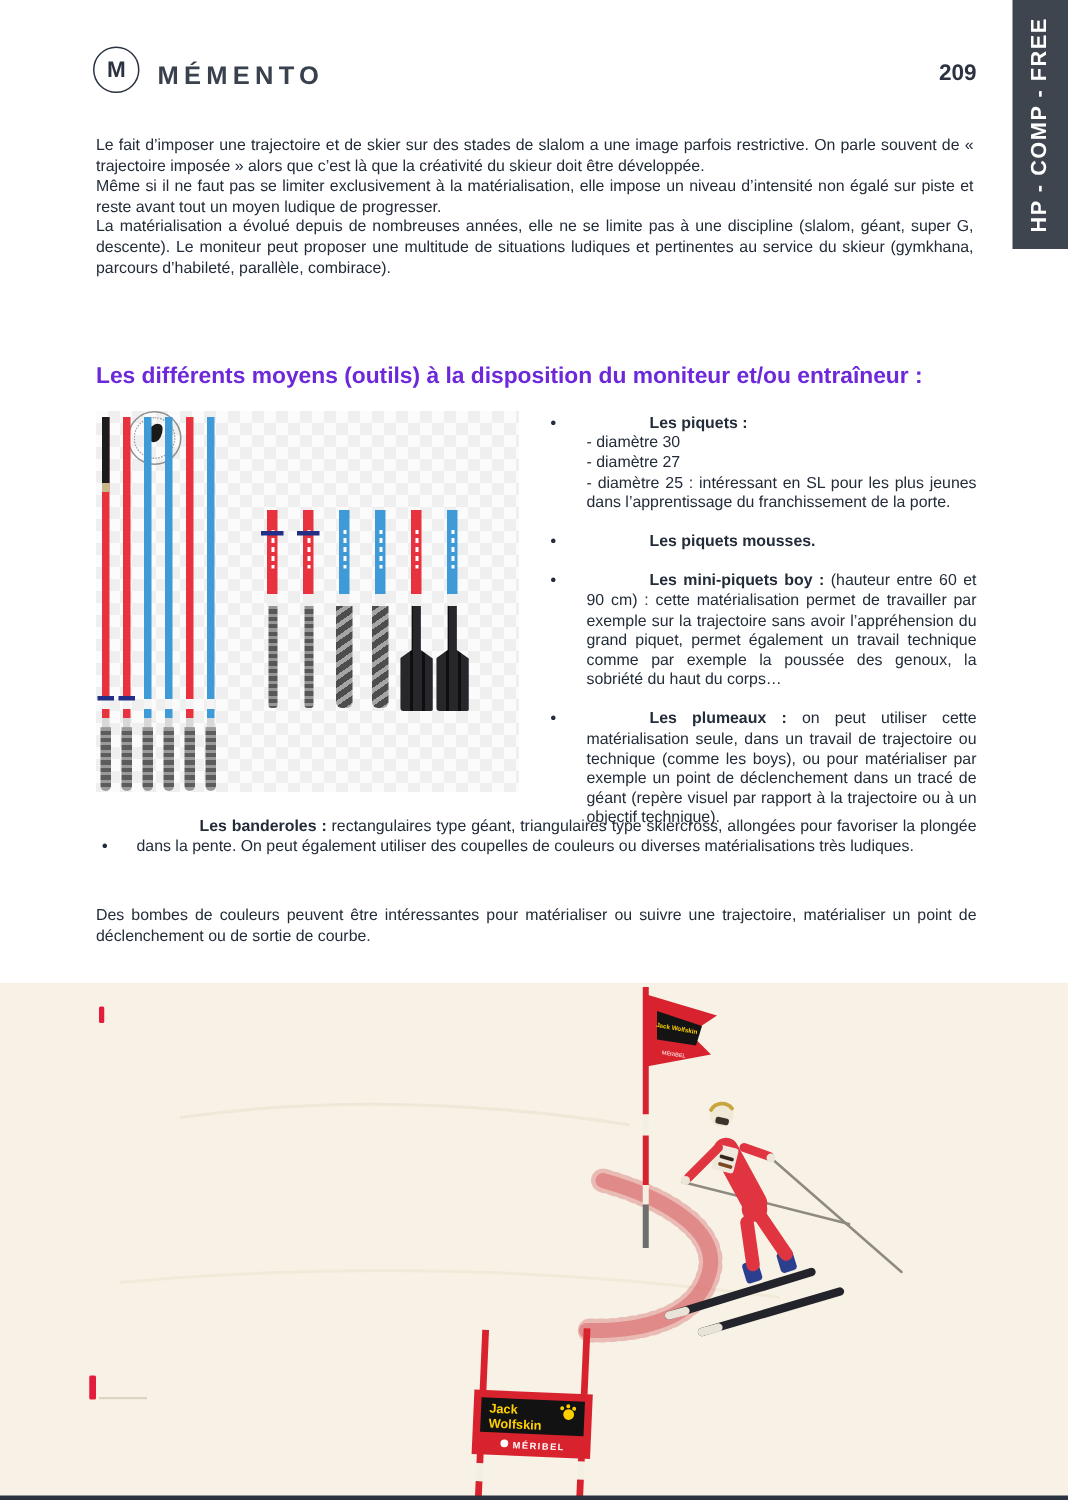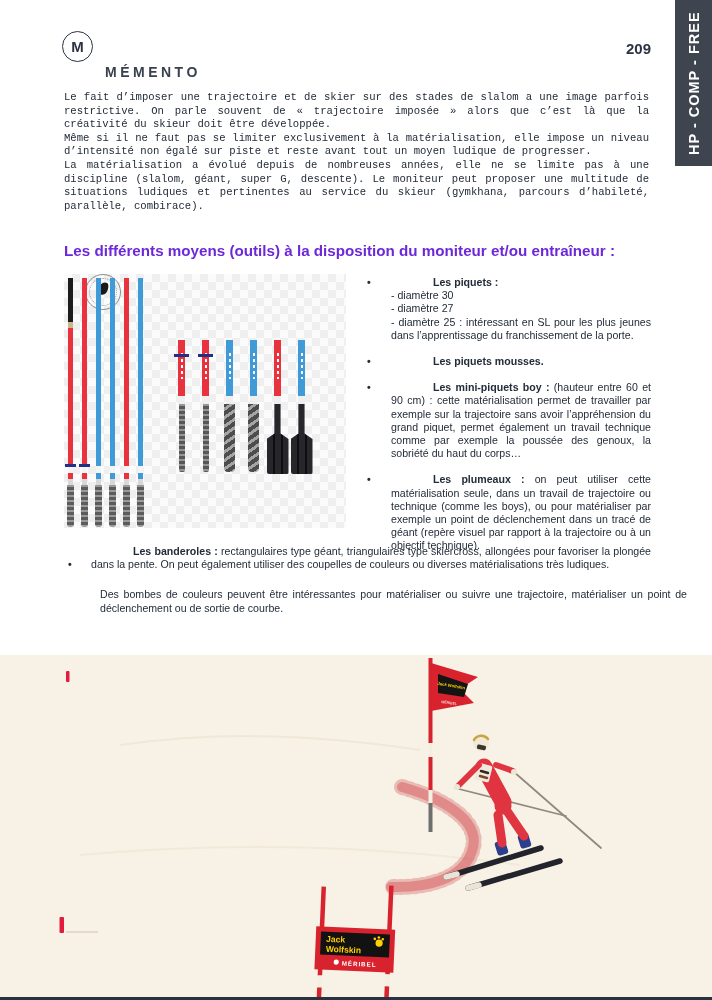--- a/index.html
+++ b/index.html
@@ -9,31 +9,31 @@
     font-family:"Liberation Sans",sans-serif;
   }
   .abs{position:absolute;}
 
   
   .logo-circle{
     left:62px;top:31px;width:29px;height:29px;border-radius:50%;
     border:1.6px solid #2b3341;display:flex;align-items:center;justify-content:center;
     font-size:15px;font-weight:bold;color:#2b3341;
   }
-  .brand{left:105px;top:41px;font-size:14px;letter-spacing:3.5px;color:#39414d;font-weight:bold;margin-top:23px;}
+  .brand{left:105px;top:41px;font-size:17px;letter-spacing:3.5px;color:#39414d;font-weight:bold;}
   .page-num{left:626px;top:40px;font-size:15px;color:#2b3341;font-weight:bold;}
   .side-tab{
     right:0;top:0;width:37px;height:166px;background:#3e454f;
     display:flex;align-items:center;justify-content:center;
     writing-mode:vertical-rl;transform:rotate(180deg);
     color:#fff;font-size:14.5px;font-weight:bold;letter-spacing:1px;white-space:nowrap;
   }
 
   
-  .intro{left:64px;top:91px;width:585px;font-family:Liberation Mono, monospace;}
+  .intro{left:64px;top:91px;width:585px;}
   .intro p{margin:0;font-size:10.6px;line-height:13.6px;text-align:justify;}
 
   .heading{
     left:64px;top:242px;width:600px;
     font-size:15.2px;font-weight:bold;color:#6d28d9;
   }
 
   
   .illus{
     left:64px;top:274px;width:282px;height:254px;
@@ -76,21 +76,21 @@
   .bullet-item{display:flex;margin-bottom:13px;}
   .bullet-item:last-child{margin-bottom:0;}
   .dot{width:24px;flex:0 0 24px;font-size:10.6px;line-height:13.2px;padding-left:3px;}
   .dot::before{content:"\2022";font-weight:bold;}
   .bcontent{flex:1;font-size:10.6px;line-height:13.2px;text-align:justify;}
   .blabel{font-weight:bold;padding-left:42px;}
 
   
   .banderoles{left:64px;top:545px;width:587px;display:flex;align-items:flex-end;}
   .banderoles .dot{width:23px;flex:0 0 23px;padding-left:4px;}
-  .closing{left:64px;top:588px;width:587px;font-size:10.6px;line-height:13.6px;text-align:justify;margin-left:36px;}
+  .closing{left:64px;top:604px;width:587px;font-size:10.6px;line-height:13.6px;text-align:justify;}
 
   
   .photo{left:0;top:655px;}
 </style>
 </head>
 <body>
 
 <div class="abs logo-circle">
   <span>M</span>
 </div>

